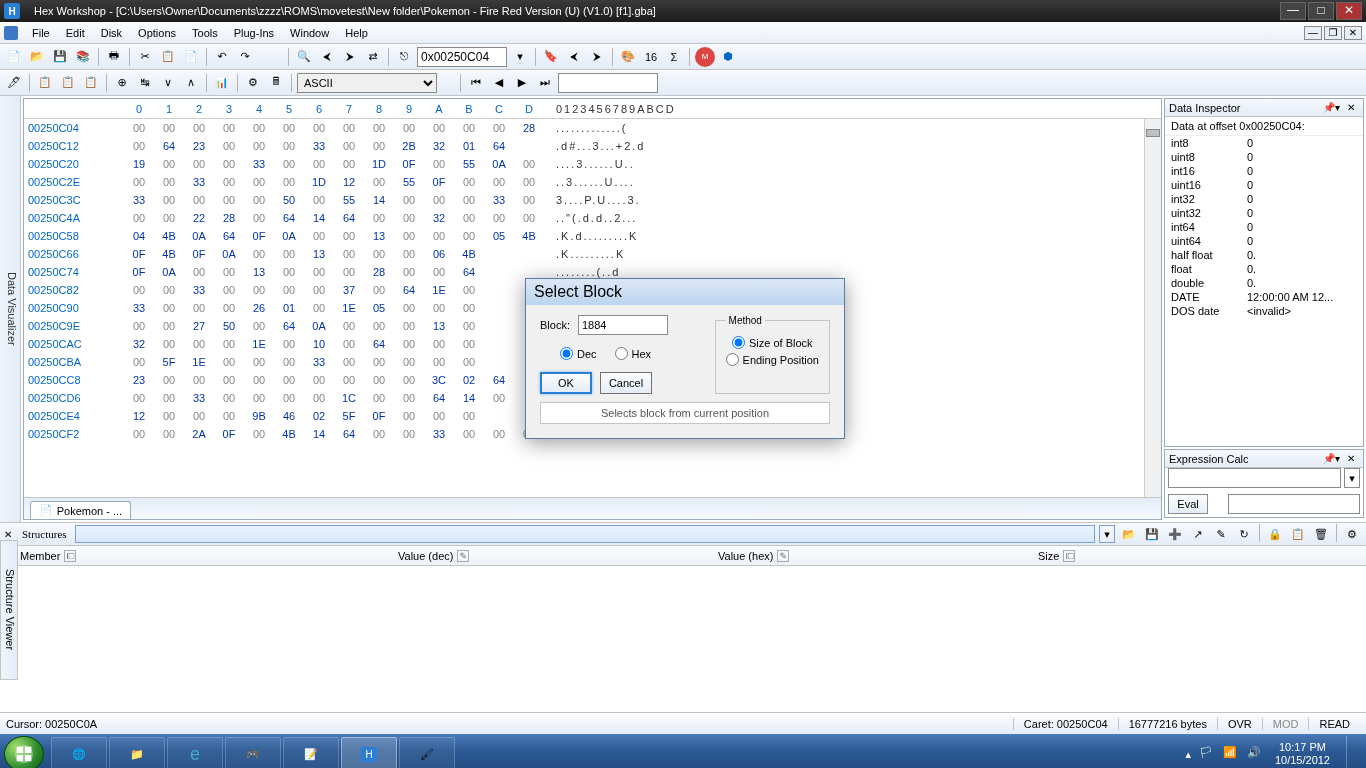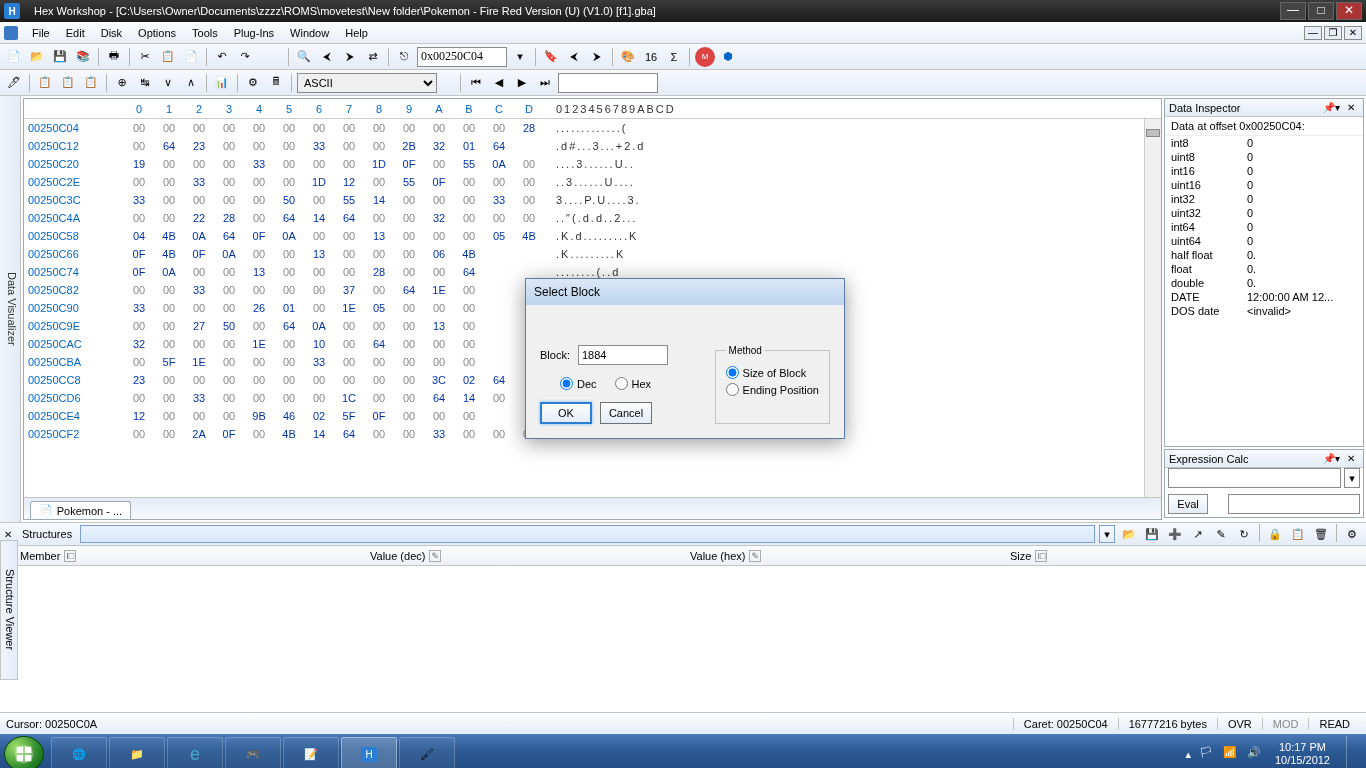--- a/index.html
+++ b/index.html
@@ -11,21 +11,21 @@
 .titlebar-btn { width: 26px; height: 18px; background: #444; border: 1px solid #666; color: #fff; text-align: center; line-height: 14px; font-size: 12px; cursor: pointer;}
 .titlebar-btn.close { background: #a33; }
 .menubar { height: 22px; background: linear-gradient(#fdfdfe, #e8eef7); border-bottom: 1px solid #c4c4c4; display: flex; align-items: center; padding: 0 4px; }
 .menubar-item { padding: 2px 8px; cursor: pointer; }
 .menubar-icon { width: 14px; height:14px; background:#3b78c4; margin-right:6px; border-radius:2px;}
 .mdi-btns { margin-left: auto; display:flex; gap:2px; }
 .mdi-btn { width:18px; height:14px; border:1px solid #8a8a8a; background:#e8eef7; text-align:center; line-height:12px; font-size:10px; cursor:pointer;}
 .toolbar { height: 26px; background: linear-gradient(#f7f9fd, #e4ecf7); border-bottom: 1px solid #c4c4c4; display: flex; align-items: center; padding: 2px 4px; gap: 3px; }
 .tool-btn { width: 20px; height: 20px; border: 1px solid transparent; display:flex; align-items:center; justify-content:center; cursor:pointer; border-radius:2px;}
 .tool-sep { width:1px; height:18px; background:#b4b4b4; margin:0 2px;}
-.tool-input { height:20px; border:1px solid #8a8a8a; padding:0 3px; font-family:Liberation Serif, serif; font-size:12px;}
+.tool-input { height:20px; border:1px solid #8a8a8a; padding:0 3px; font-family:Liberation Sans, sans-serif; font-size:12px;}
 .tool-select { height:20px; border:1px solid #8a8a8a; padding:0 2px; font-size:11px; width:140px;}
 .main-area { display:flex; height: 426px; }
 .vtab { width:21px; background:linear-gradient(90deg,#f0f4fb,#e4ecf7); border-right:1px solid #c4c4c4; writing-mode:vertical-rl; text-orientation:mixed; padding:6px 2px; font-size:11px; color:#333; cursor:pointer; text-align:center;}
 .hex-panel { flex:1; background:#fff; display:flex; flex-direction:column; border:1px solid #9ab; margin:2px; overflow:hidden;}
 .hex-header { display:flex; font-family:"Courier New",monospace; font-size:14px; border-bottom:1px solid #ccc; height:20px; align-items:center; background:#fff;}
 .hex-addr-col { width:100px; padding-left:4px; color:#888;}
 .hex-bytes-col { display:flex; }
 .hex-byte-h { width:30px; text-align:center; color:#0066cc;}
 .hex-ascii-h { padding-left:12px; letter-spacing:2px; color:#333;}
 .hex-body { flex:1; overflow:auto; font-family:"Courier New",monospace; font-size:14px; line-height:18px; position:relative;}
@@ -52,51 +52,51 @@
 .expr-select { flex:1; height:20px; border:1px solid #8a8a8a; font-size:11px;}
 .expr-input-row { display:flex; padding:0 3px 3px; gap:3px;}
 .expr-input { flex:1; height:20px; border:1px solid #8a8a8a;}
 .eval-row { padding:3px; display:flex; gap:20px;}
 .eval-btn { height:20px; width:40px; border:1px solid #8a8a8a; background:linear-gradient(#fdfdfe,#e4ecf7); cursor:pointer;}
 .eval-out { flex:1; height:20px; border:1px solid #8a8a8a; background:#fff;}
 .doc-tabs { height:22px; background:linear-gradient(#e4ecf7,#f7f9fd); border-top:1px solid #c4c4c4; display:flex; align-items:flex-end; padding:0 6px;}
 .doc-tab { height:18px; border:1px solid #9ab; border-bottom:none; background:#fff; padding:0 8px; display:flex; align-items:center; gap:4px; border-radius:3px 3px 0 0; cursor:pointer;}
 .structures-bar { height:24px; background:linear-gradient(#f7f9fd,#e4ecf7); border-top:1px solid #c4c4c4; border-bottom:1px solid #c4c4c4; display:flex; align-items:center; padding:0 4px; gap:4px;}
 .struct-close { width:10px; font-size:10px; cursor:pointer;}
-.struct-label { padding:0 4px;}
+.struct-label { padding:0 4px;font-family:Liberation Serif, serif;}
 .struct-combo { flex:1; height:18px; border:1px solid #7a9fd4; background:linear-gradient(#eaf2fd,#d8e8fa);}
 .struct-tools { display:flex; gap:3px;}
 .struct-grid-header { height:20px; background:linear-gradient(#fdfdfe,#ecf0f7); border-bottom:1px solid #c4c4c4; display:flex; align-items:center;}
 .sg-close { width:14px; text-align:center; font-size:10px; cursor:pointer;}
 .sg-col { padding:0 6px; display:flex; align-items:center; gap:4px;}
-.sg-col.member { width:350px;} .sg-col.vdec { width:320px;} .sg-col.vhex { width:320px;} .sg-col.size { flex:1;}
+.sg-col.member { width:350px;} .sg-col.vdec { width:320px;margin-left:28px;} .sg-col.vhex { width:320px;} .sg-col.size { flex:1;}
 .sg-icon { font-size:9px; color:#666; border:1px solid #aaa; padding:0 1px;}
 .struct-grid-body { height:146px; background:#fff;}
 .struct-vtab { position:absolute; left:0; top:540px; width:18px; height:140px; writing-mode:vertical-rl; background:linear-gradient(90deg,#f0f4fb,#e4ecf7); border:1px solid #c4c4c4; font-size:11px; padding:4px 1px; text-align:center; cursor:pointer;}
 .statusbar { height:22px; background:linear-gradient(#fdfdfe,#e4ecf7); border-top:1px solid #c4c4c4; display:flex; align-items:center; padding:0 6px; font-size:11px;}
 .sb-sect { padding:0 10px; border-left:1px solid #c4c4c4;}
 .sb-sect:first-child { border:none; flex:1; padding-left:0;}
 .sb-mode { color:#888;}
 .taskbar { height:40px; background:linear-gradient(#4a7ab8,#2c5a94 40%,#1f4a80); display:flex; align-items:center; padding:0 4px;}
 .start-orb { width:40px; height:36px; border-radius:50%; background:radial-gradient(circle at 30% 30%,#9fe06a,#2d8a2d 60%,#0d5a0d); border:1px solid #0a4a0a; margin-right:6px; cursor:pointer; display:flex; align-items:center; justify-content:center;}
 .start-orb svg { width:22px; height:22px;}
 .task-btn { width:56px; height:34px; border:1px solid rgba(255,255,255,0.2); border-radius:2px; margin:0 1px; background:rgba(255,255,255,0.05); cursor:pointer; display:flex; align-items:center; justify-content:center;}
 .task-btn.active { background:rgba(255,255,255,0.2); border-color:rgba(255,255,255,0.4);}
 .systray { margin-left:auto; display:flex; align-items:center; color:#fff; gap:8px; padding-right:4px;}
 .sys-icon { width:16px; height:16px; cursor:pointer;}
 .sys-clock { text-align:center; font-size:11px; line-height:13px; padding:0 4px;}
 .show-desktop { width:12px; height:36px; border-left:1px solid rgba(255,255,255,0.3); margin-left:4px; cursor:pointer;}
 
 .dialog-overlay { position:absolute; left:525px; top:278px; width:320px; background:#f0f0f0; border:1px solid #5a7aa8; box-shadow:0 4px 20px rgba(0,0,0,0.4);}
-.dialog-title { height:26px; background:linear-gradient(#dce8f7,#bcd4ef); display:flex; align-items:center; padding:0 8px; font-size:12px;}
-.dialog-body { padding:10px 14px 14px; display:flex; flex-direction:column; gap:8px;margin-top:30px;}
+.dialog-title { height:26px; background:linear-gradient(#dce8f7,#bcd4ef); display:flex; align-items:center; padding:0 8px; font-size:16px;}
+.dialog-body { padding:10px 14px 14px; display:flex; flex-direction:column; gap:8px;}
 .dlg-row { display:flex; align-items:center; gap:8px;}
 .dlg-fieldset { border:1px solid #c4c4c4; padding:6px 10px 10px; }
 .dlg-legend { font-size:10px; padding:0 3px;}
-.dlg-radio-row { display:flex; align-items:center; gap:4px; margin:4px 0;}
+.dlg-radio-row { display:flex; align-items:center; gap:4px; margin:4px 0;justify-content:center;}
 .dlg-left { display:flex; flex-direction:column; gap:8px; flex:1;}
 .dlg-top { display:flex; gap:12px;}
 .dlg-input { width:90px; height:20px; border:1px solid #8a8a8a; padding:0 3px; font-size:11px;}
 .dlg-btn { height:22px; width:52px; border:1px solid #707070; background:linear-gradient(#fdfdfe,#e4ecf7); cursor:pointer; font-size:11px;}
 .dlg-btn.primary { border:2px solid #2a7fd4; box-shadow:0 0 3px #7ab8f0;}
 .dlg-hint { height:22px; border:1px solid #c4c4c4; background:#fff; text-align:center; line-height:20px; font-size:11px; color:#555;}
 </style>
 </head>
 <body>
 
@@ -785,14 +785,15 @@
         <label class="dlg-radio-row">
             <input type="radio" checked="" style=""> 
             <span>Size of Block</span>
           </label>
         <label class="dlg-radio-row">
             <input type="radio" style=""> 
             <span>Ending Position</span>
           </label>
       </fieldset>
     </div>
+    <div class="dlg-hint">Selects block from current position</div>
   </div>
 </div>
 
 </body></html>

